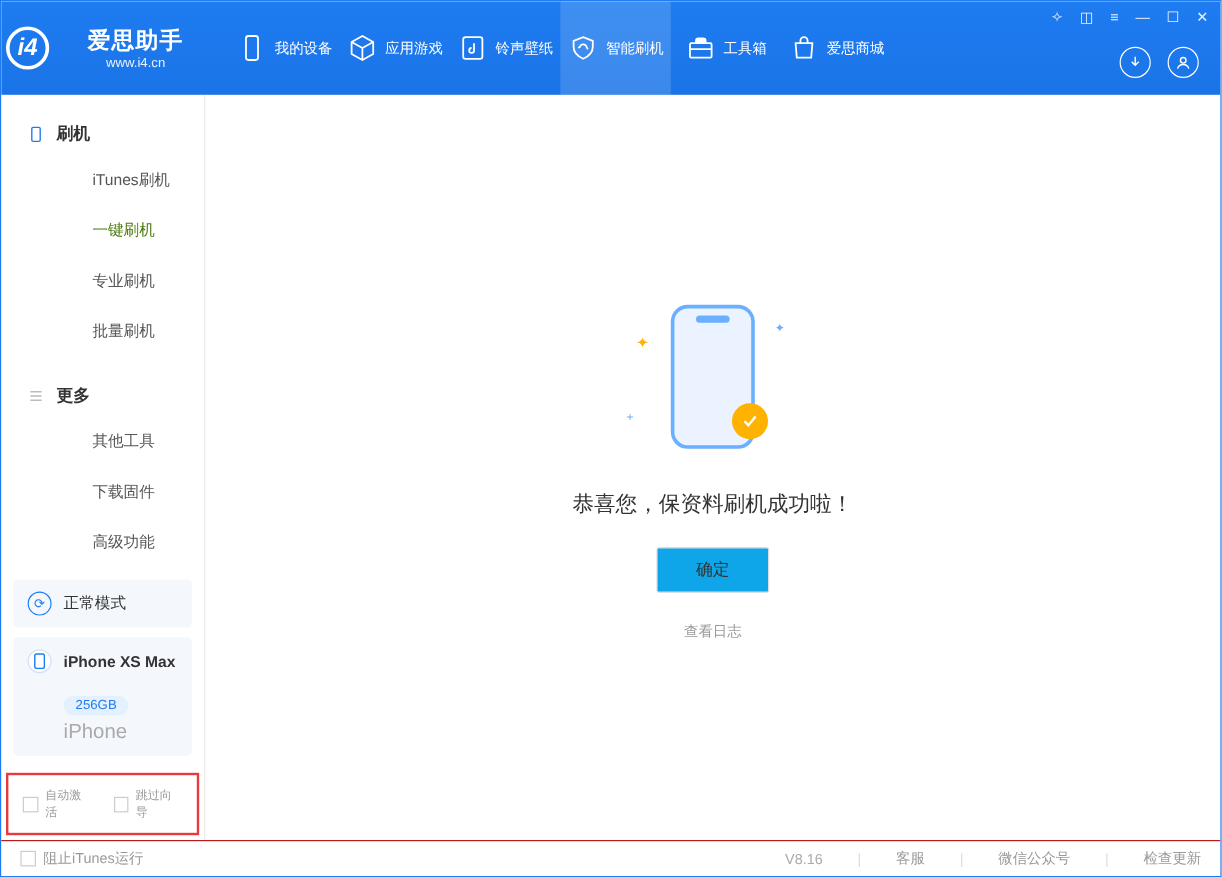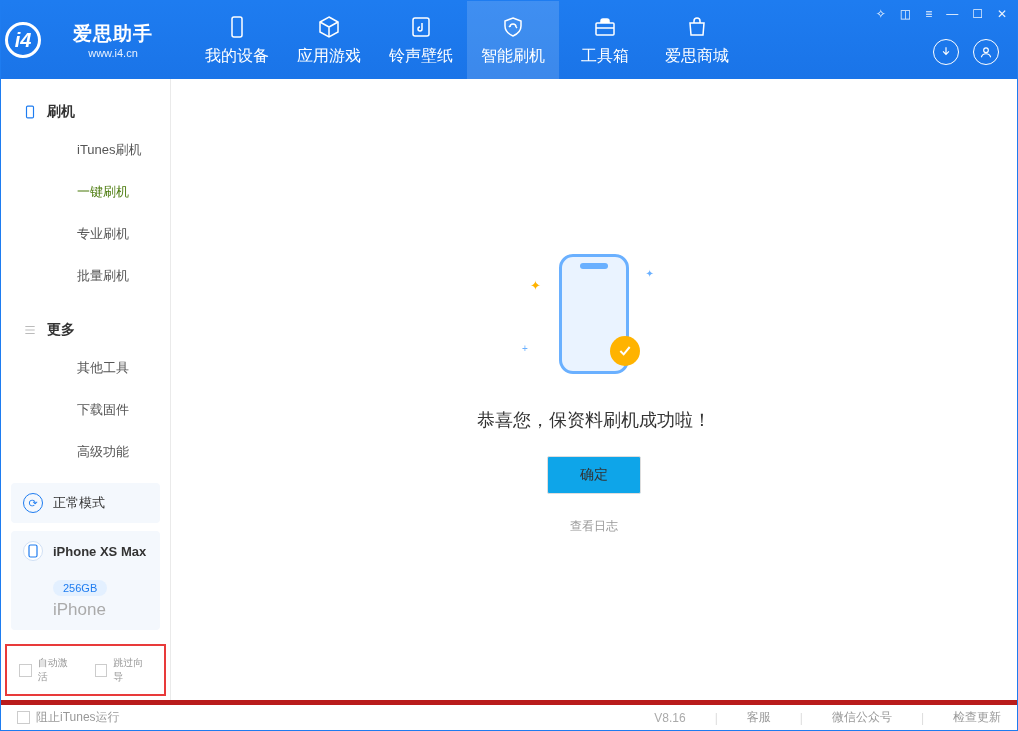--- a/index.html
+++ b/index.html
@@ -6,21 +6,21 @@
 body { background: #fff; width: 1018px; height: 731px; overflow: hidden; border: 1px solid #1e7cf0; }
 
 .header { background: linear-gradient(to bottom, #1e7cf0, #1a74e8); height: 78px; display: flex; align-items: center; color: #fff; position: relative; }
 .logo-area { display: flex; align-items: center; padding: 0 4px; width: 190px; gap: 24px; }
 .logo-circle { width: 36px; height: 36px; border: 3px solid #fff; border-radius: 50%; display: flex; align-items: center; justify-content: center; font-weight: bold; font-size: 20px; font-style: italic; margin-right: 8px; }
 .logo-text { display: flex; flex-direction: column; text-align: center; }
 .logo-title { font-size: 19px; font-weight: bold; letter-spacing: 1px; }
 .logo-url { font-size: 11px; opacity: 0.9; }
 
 .nav { display: flex; height: 100%; }
-.nav-item { width: 92px; display: flex; flex-direction: column; align-items: center; justify-content: center; cursor: pointer; font-size: 16px; gap: 6px; position: relative; }
+.nav-item { width: 92px; display: flex; align-items: center; justify-content: center; cursor: pointer; font-size: 12px; gap: 6px; position: relative; }
 .nav-item.active { background: rgba(255,255,255,0.15); }
 .nav-icon { width: 26px; height: 26px; display: flex; align-items: center; justify-content: center; }
 .nav-icon svg { width: 24px; height: 24px; fill: #fff; }
 
 .win-controls-top { position: absolute; top: 6px; right: 10px; display: flex; gap: 14px; font-size: 12px; opacity: 0.9; }
 .win-controls-top span { cursor: pointer; }
 .win-controls-right { position: absolute; bottom: 14px; right: 18px; display: flex; gap: 14px; }
 .circ-btn { width: 26px; height: 26px; border: 1.5px solid #fff; border-radius: 50%; display: flex; align-items: center; justify-content: center; cursor: pointer; }
 .circ-btn svg { width: 14px; height: 14px; fill: none; stroke: #fff; stroke-width: 2; }
 
@@ -54,21 +54,21 @@
 .check-badge svg { width: 16px; height: 16px; stroke: #fff; stroke-width: 3; fill: none; }
 .sparkle { position: absolute; color: #ffb300; font-size: 13px; }
 .sparkle.s1 { left: 26px; top: 34px; }
 .sparkle.s2 { right: 30px; top: 24px; color: #6ab0ff; font-size: 10px; }
 .sparkle.s3 { left: 18px; bottom: 30px; color: #6ab0ff; font-size: 10px; }
 
 .success-msg { font-size: 18px; color: #333; font-weight: 500; }
 .ok-btn { border: 1px solid #ddd; background: #0ea5e9; padding: 9px 32px; font-size: 14px; color: #333; cursor: pointer; border-radius: 2px; }
 .log-link { font-size: 12px; color: #999; cursor: pointer; }
 
-.footer { height: 30px; border-top: 5px solid #b91c1c; display: flex; align-items: center; padding: 0 16px; font-size: 12px; color: #999; }
+.footer { height: 30px; border-top: 1px solid #b91c1c; display: flex; align-items: center; padding: 0 16px; font-size: 12px; color: #999; }
 .footer-left { display: flex; align-items: center; gap: 6px; cursor: pointer; }
 .footer-right { margin-left: auto; display: flex; align-items: center; gap: 29px; }
 .footer-right .sep { color: #ddd; }
 .footer-link { cursor: pointer; }
 .version { color: #aaa; }
 </style>
 </head>
 <body>
 
 <div class="header">

